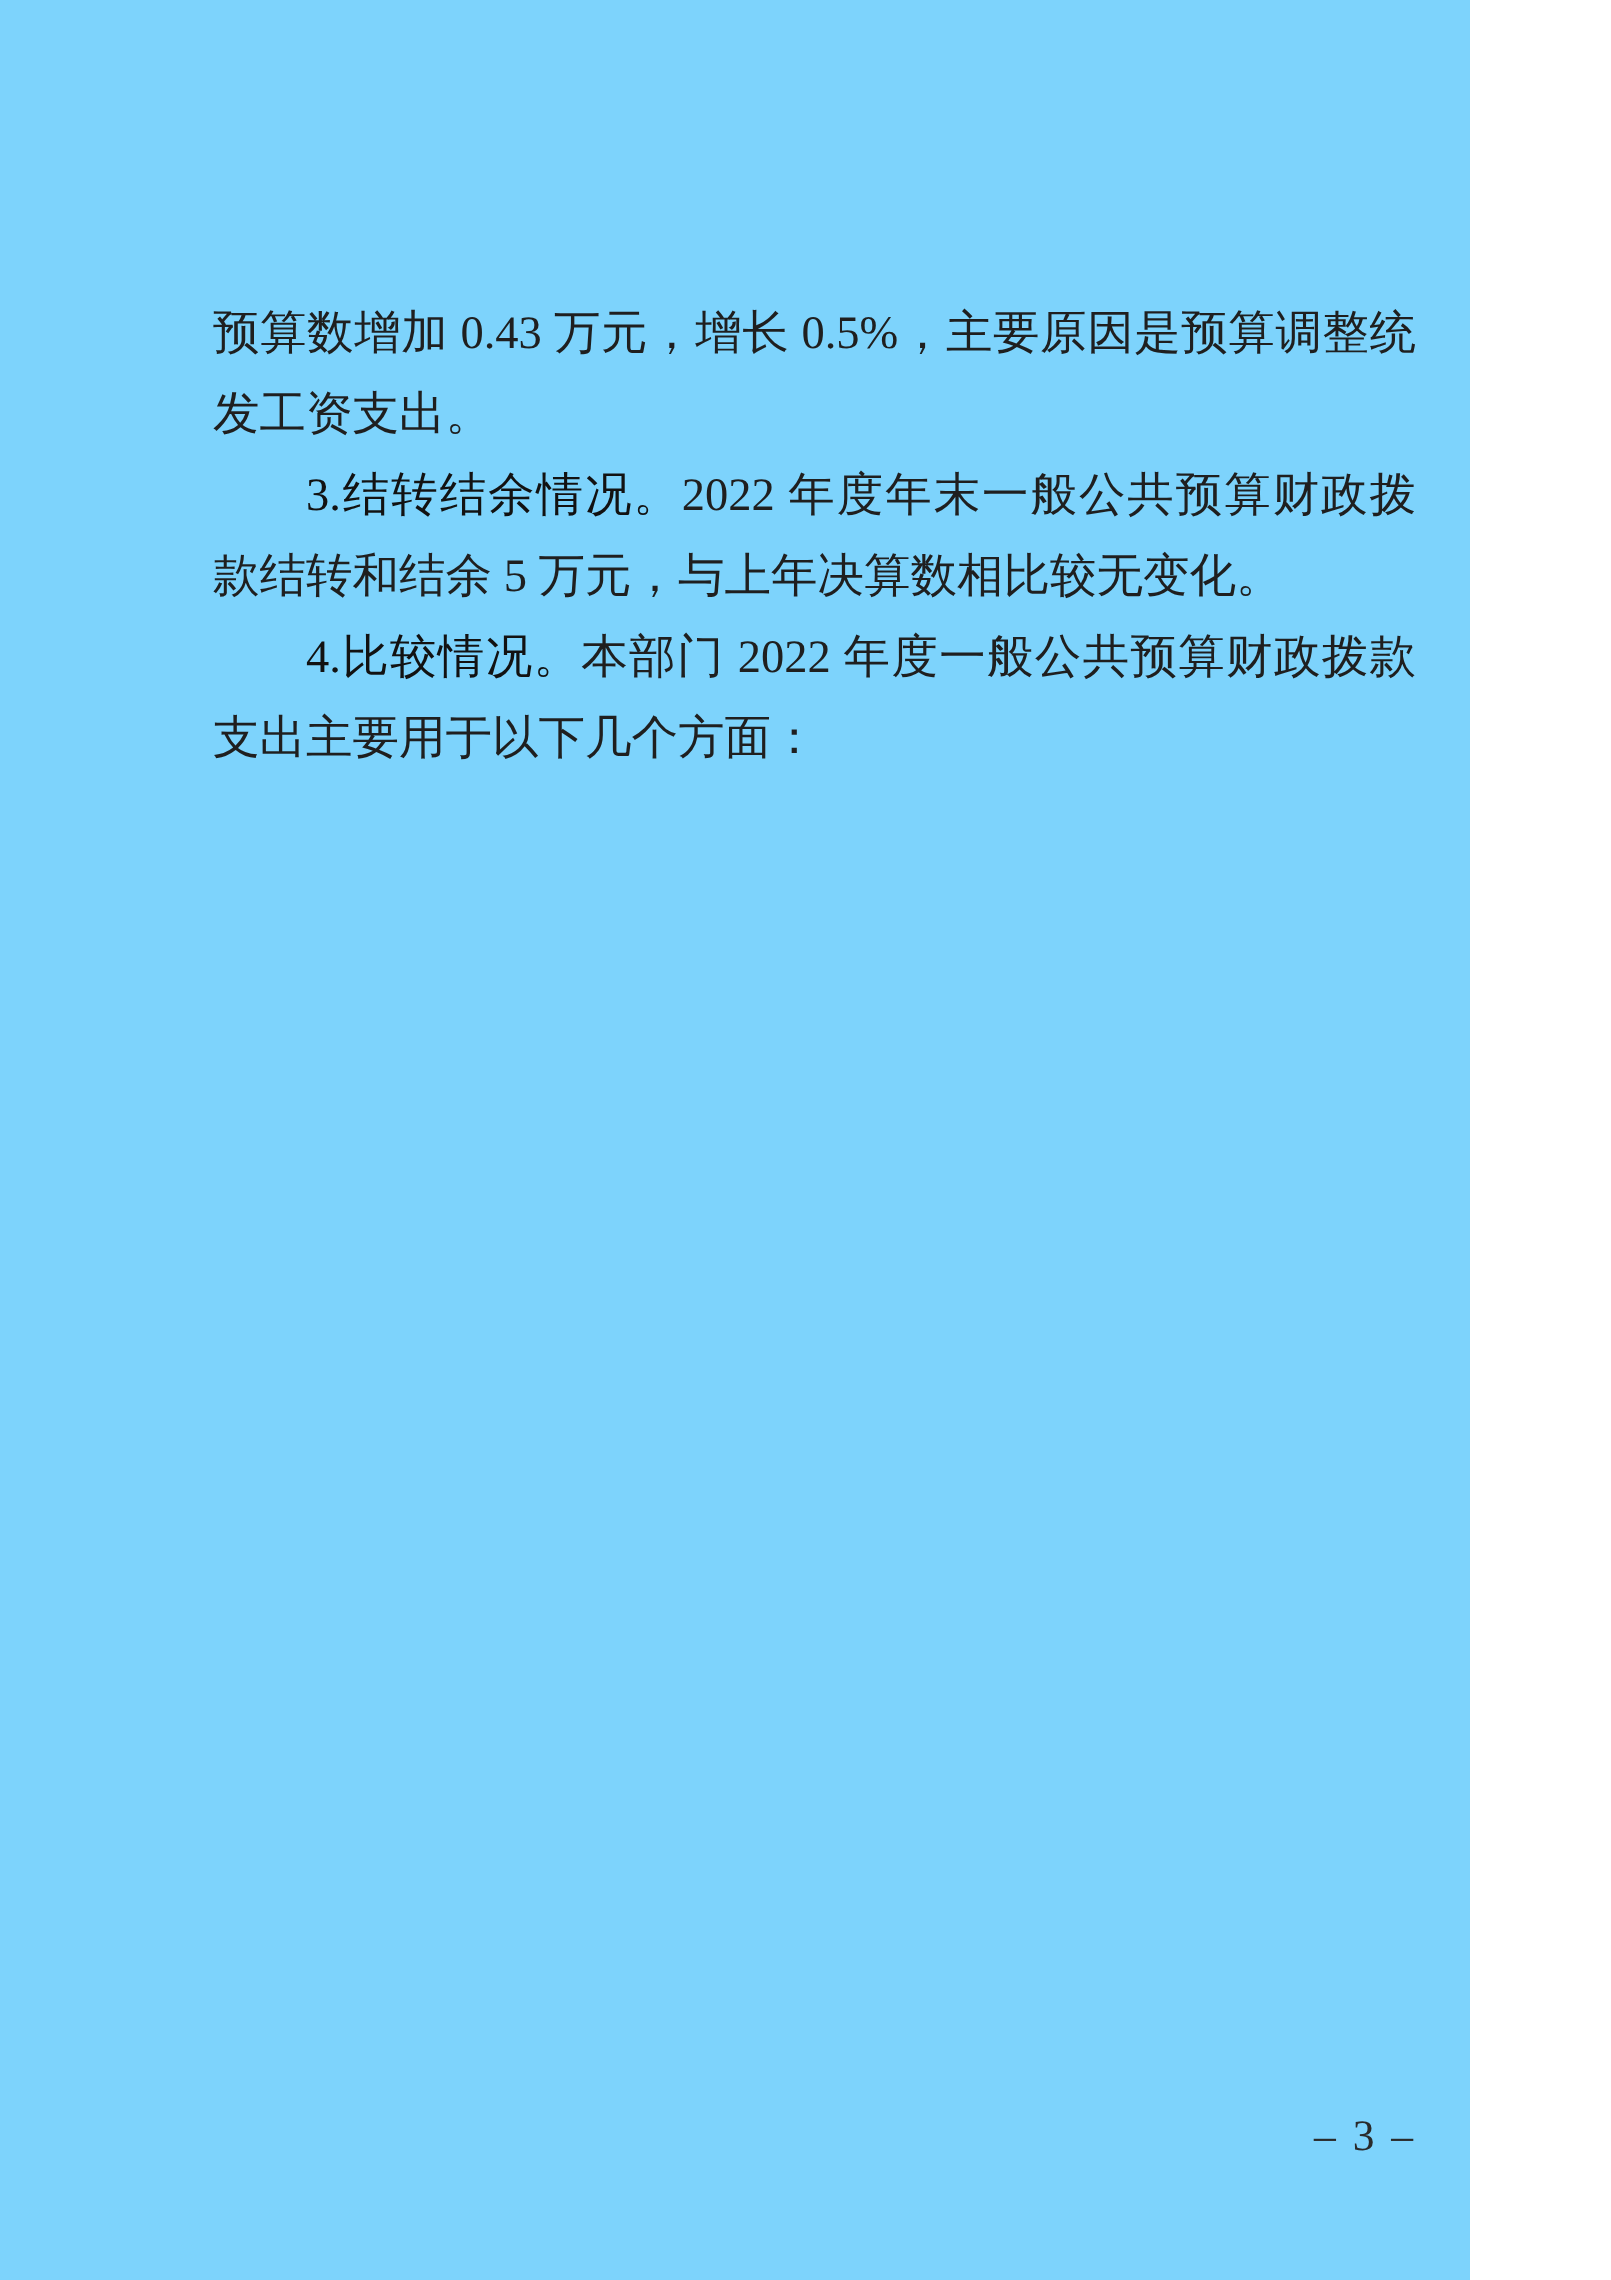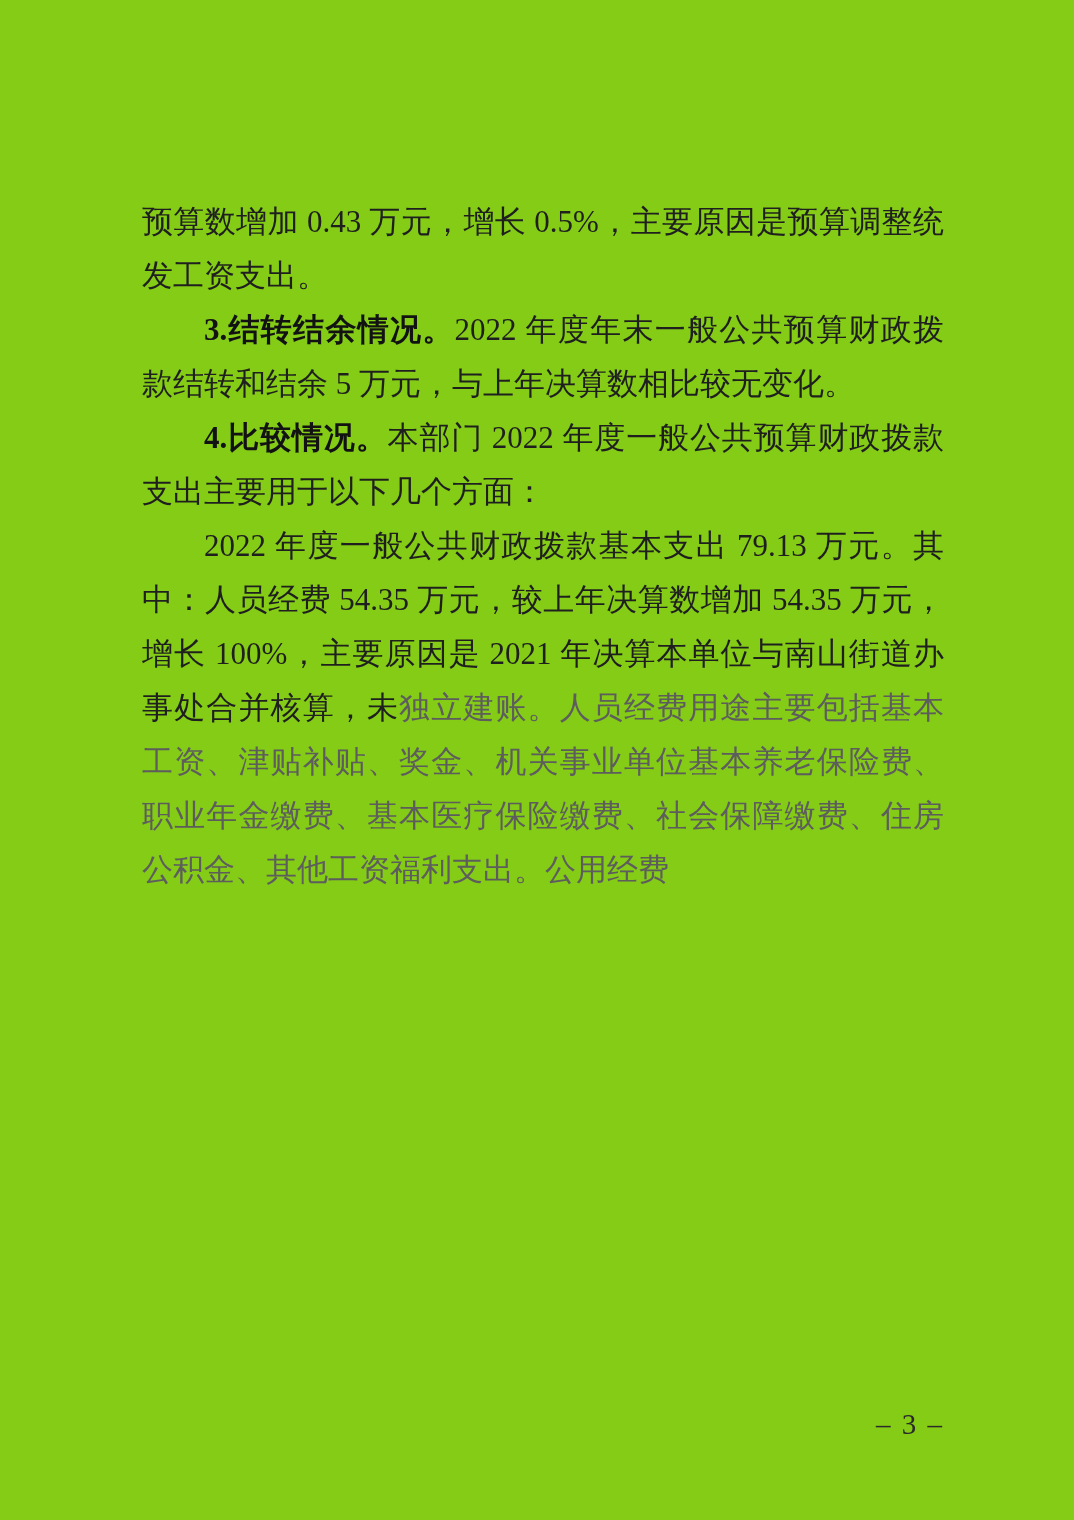--- a/index.html
+++ b/index.html
@@ -10,23 +10,23 @@
   body {
     width: 1074px;
     height: 1520px;
     position: relative;
     overflow: hidden;
     font-family: "Liberation Serif", "DejaVu Serif", serif;
   }
   .page {
     position: absolute;
     left: 0; top: 0;
-    width: 1074px;
+    width: 980px;
     height: 1520px;
-    background: #84cc16;
+    background: #7dd3fc;
   }
   .content {
     position: absolute;
     left: 142px;
     top: 195px;
     width: 802px;
     font-size: 31px;
     line-height: 54px;
     color: #1f1f1f;
     text-align: justify;
@@ -34,21 +34,21 @@
     word-break: normal;
   }
   .content p {
     margin: 0;
     padding: 0;
   }
   .para.indent {
     text-indent: 2em;
   }
   .head {
-    font-weight: bold;
+    font-weight: normal;
     color: #121212;
   }
   .faded {
     color: #5d5d5d;
   }
   .page-number {
     position: absolute;
     left: 142px;
     top: 1404px;
     width: 802px;
@@ -76,21 +76,18 @@
 
     <p class="para indent">
       <span class="head">4.比较情况。</span><span>本部门 2022 年度一般公共预算财政拨款支出主要用于以下几个方面：</span>
     </p>
 
 
 
 
 
 
-    <p class="para indent">
-      <span>2022 年度一般公共财政拨款基本支出 79.13 万元。其中：人员经费 54.35 万元，较上年决算数增加 54.35 万元，增长 100%，主要原因是 2021 年决算本单位与南山街道办事处合并核算，未</span><span class="faded">独立建账。人员经费用途主要包括基本工资、津贴补贴、奖金、机关事业单位基本养老保险费、职业年金缴费、基本医疗保险缴费、社会保障缴费、住房公积金、其他工资福利支出。公用经费</span>
-    </p>
 
   </div>
 
   <div class="page-number">– 3 –</div>
 
 </div>
 
 </body></html>

